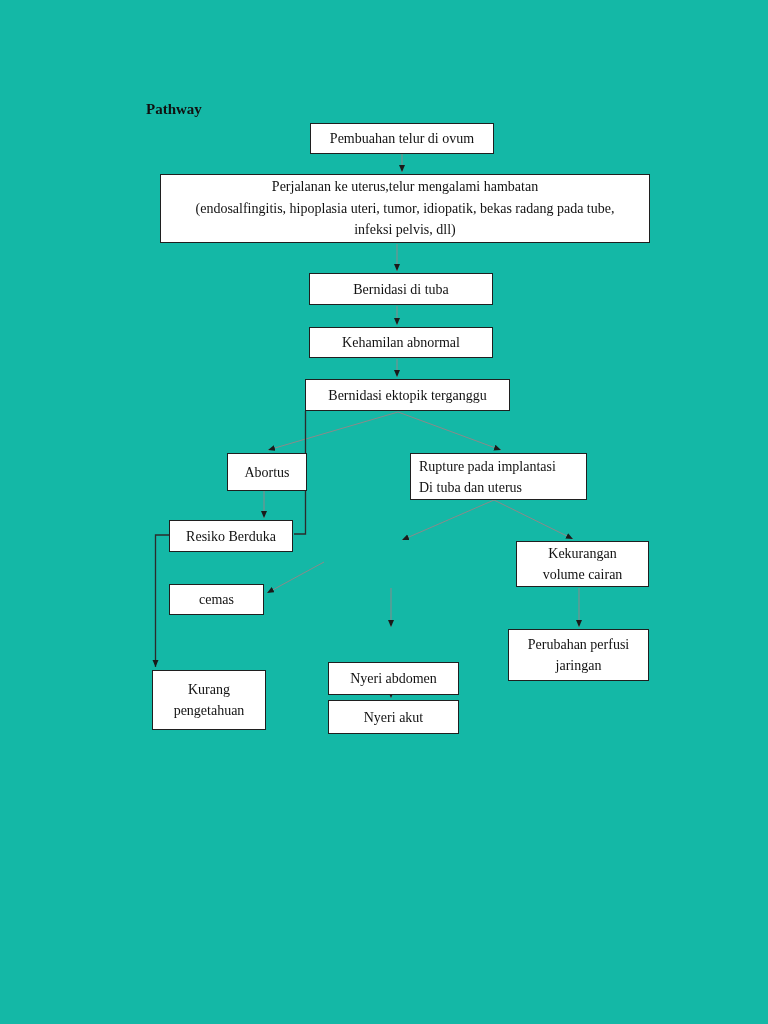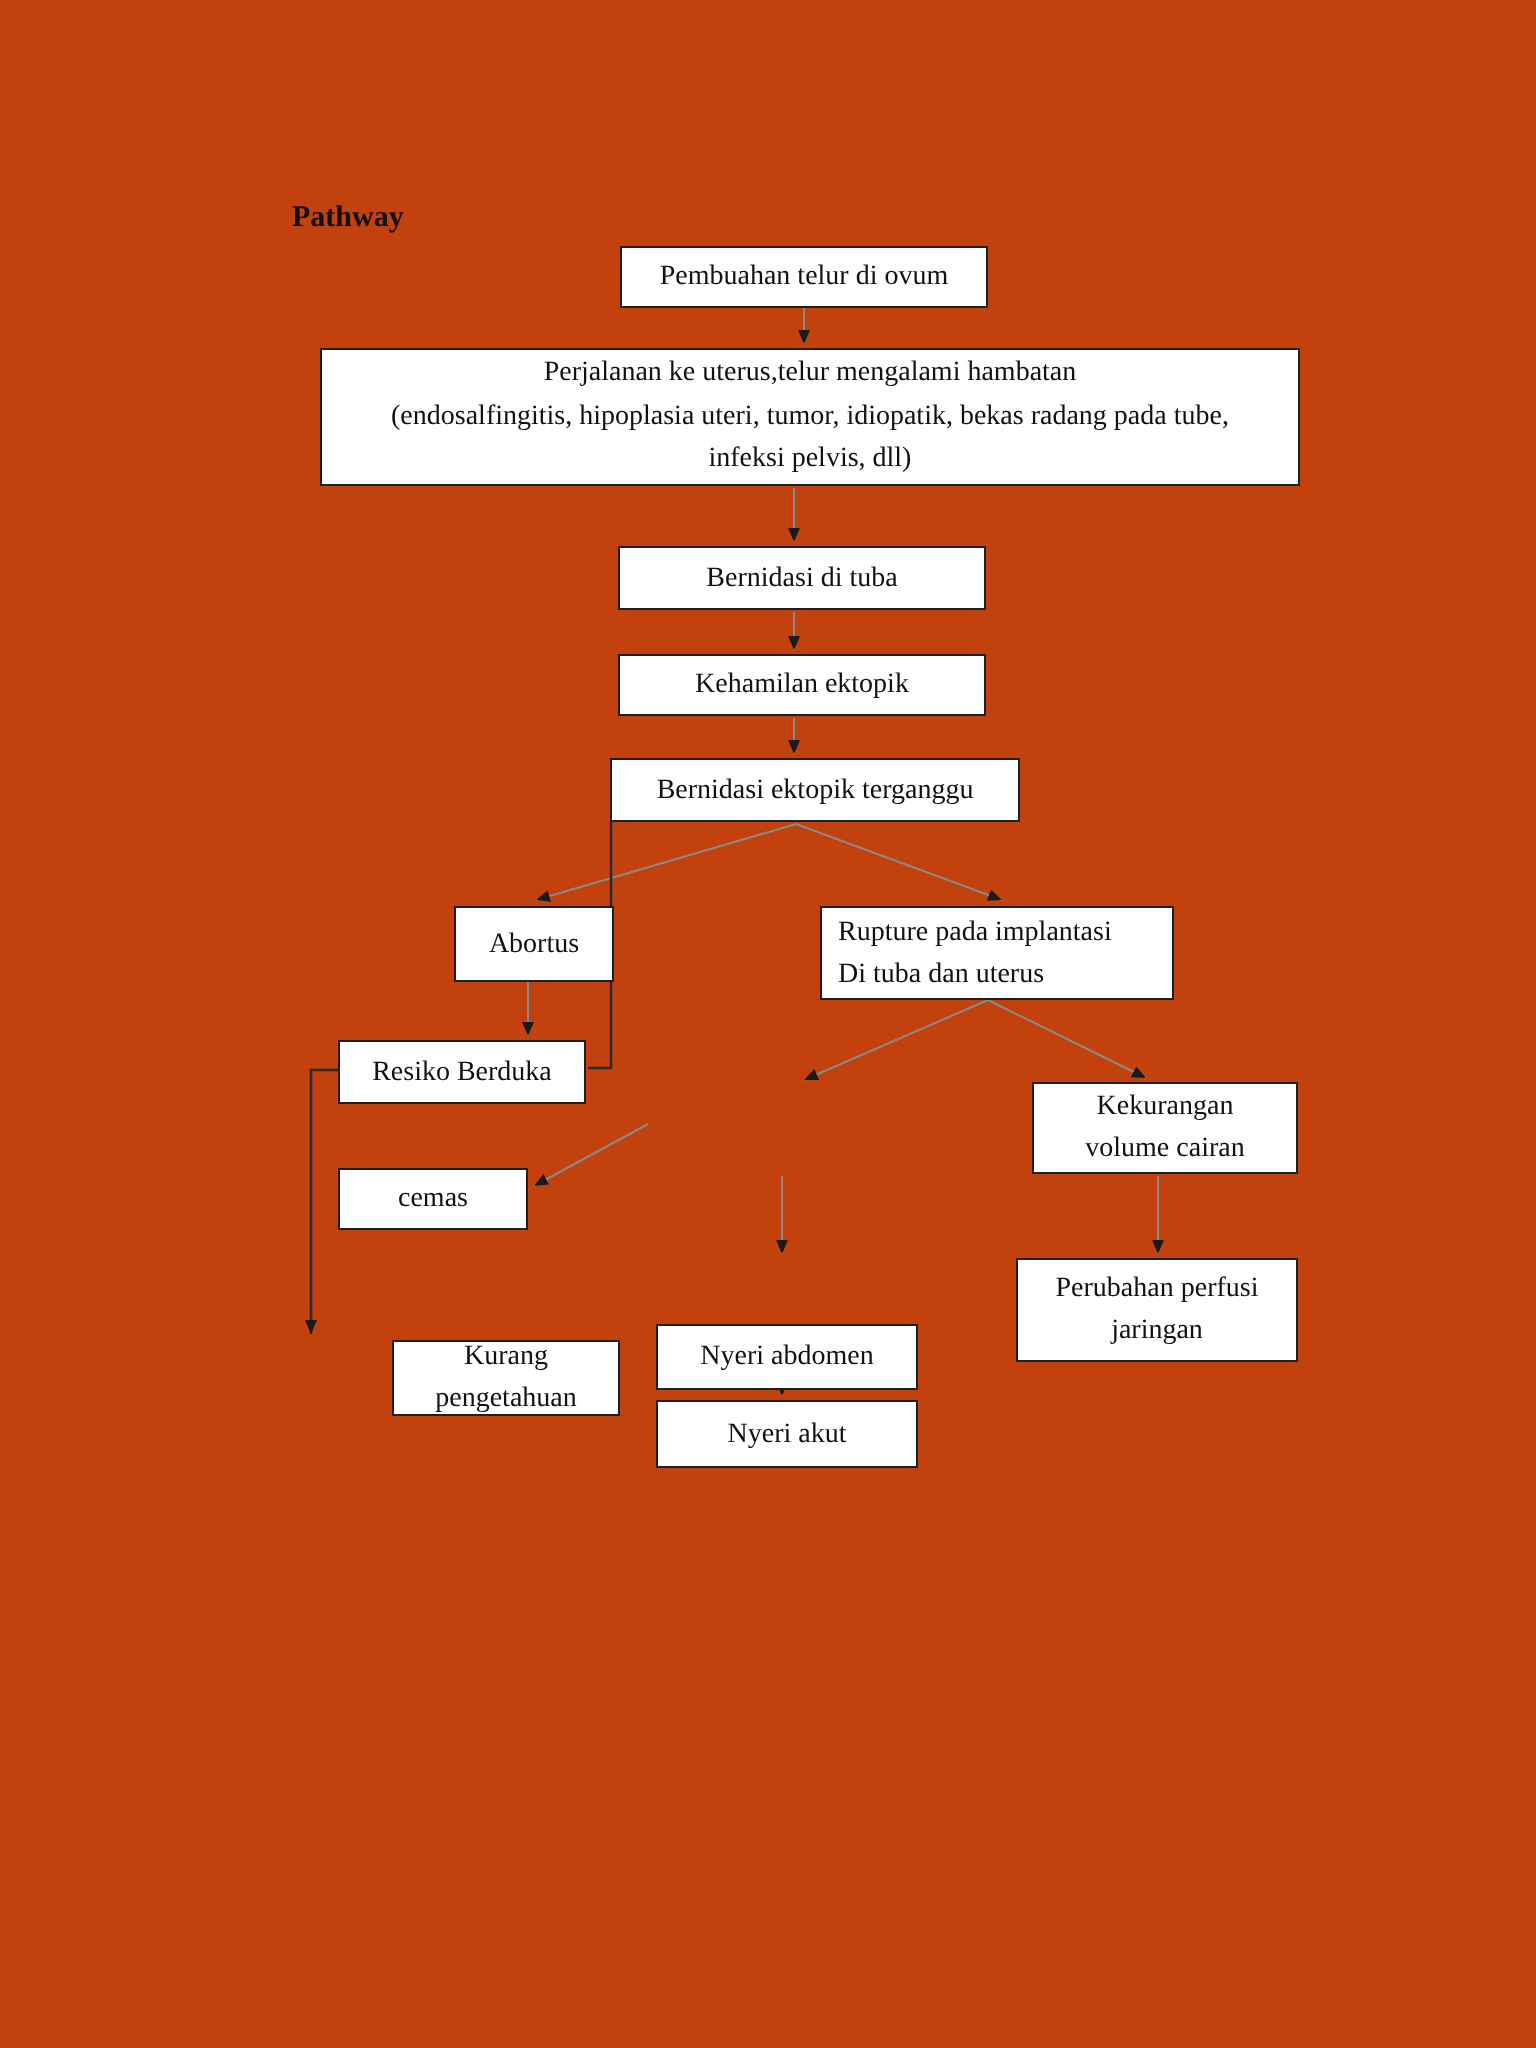--- a/index.html
+++ b/index.html
@@ -1,17 +1,17 @@
 <!DOCTYPE html>
 <html><head>
 <meta charset="utf-8">
 <style>
   html,body{margin:0;padding:0;background:#ffffff;}
   .page{
-    position:relative;width:768px;height:1024px;background:#c2410c;
+    position:relative;width:768px;height:1024px;background:#14b8a6;
     font-family:"Liberation Serif","DejaVu Serif",serif;color:#111111;
     overflow:hidden;
   }
   .title{
     position:absolute;left:146px;top:101px;margin:0;
     font-size:15px;font-weight:bold;color:#111111;
   }
   .connectors{position:absolute;left:0;top:0;pointer-events:none;}
   .node{
     position:absolute;box-sizing:border-box;
@@ -61,21 +61,21 @@
   </svg>
 
   <div class="node" style="left:310px;top:123px;width:184px;height:31px;">Pembuahan telur di ovum</div>
 
   <div class="node node-wide" style="left:160px;top:174px;width:490px;height:69px;">Perjalanan ke uterus,telur mengalami hambatan
 (endosalfingitis, hipoplasia uteri, tumor, idiopatik, bekas radang pada tube,
 infeksi pelvis, dll)</div>
 
   <div class="node" style="left:309px;top:273px;width:184px;height:32px;">Bernidasi di tuba</div>
 
-  <div class="node" style="left:309px;top:327px;width:184px;height:31px;">Kehamilan ektopik</div>
+  <div class="node" style="left:309px;top:327px;width:184px;height:31px;">Kehamilan abnormal</div>
 
   <div class="node" style="left:305px;top:379px;width:205px;height:32px;">Bernidasi ektopik terganggu</div>
 
   <div class="node" style="left:227px;top:453px;width:80px;height:38px;text-align:center;">Abortus</div>
 
   <div class="node align-left" style="left:410px;top:453px;width:177px;height:47px;">Rupture pada implantasi
 Di tuba dan uterus</div>
 
   <div class="node" style="left:169px;top:520px;width:124px;height:32px;">Resiko Berduka</div>
 
@@ -85,16 +85,16 @@
   <div class="node" style="left:516px;top:541px;width:133px;height:46px;">Kekurangan
 volume cairan</div>
 
   <div class="node" style="left:328px;top:662px;width:131px;height:33px;">Nyeri abdomen</div>
 
   <div class="node" style="left:508px;top:629px;width:141px;height:52px;">Perubahan perfusi
 jaringan</div>
 
   <div class="node" style="left:328px;top:700px;width:131px;height:34px;">Nyeri akut</div>
 
-  <div class="node" style="left:152px;top:670px;width:114px;height:38px;margin-left:44px;">Kurang
+  <div class="node" style="left:152px;top:670px;width:114px;height:60px;">Kurang
 pengetahuan</div>
 
 </div>
 
 </body></html>

